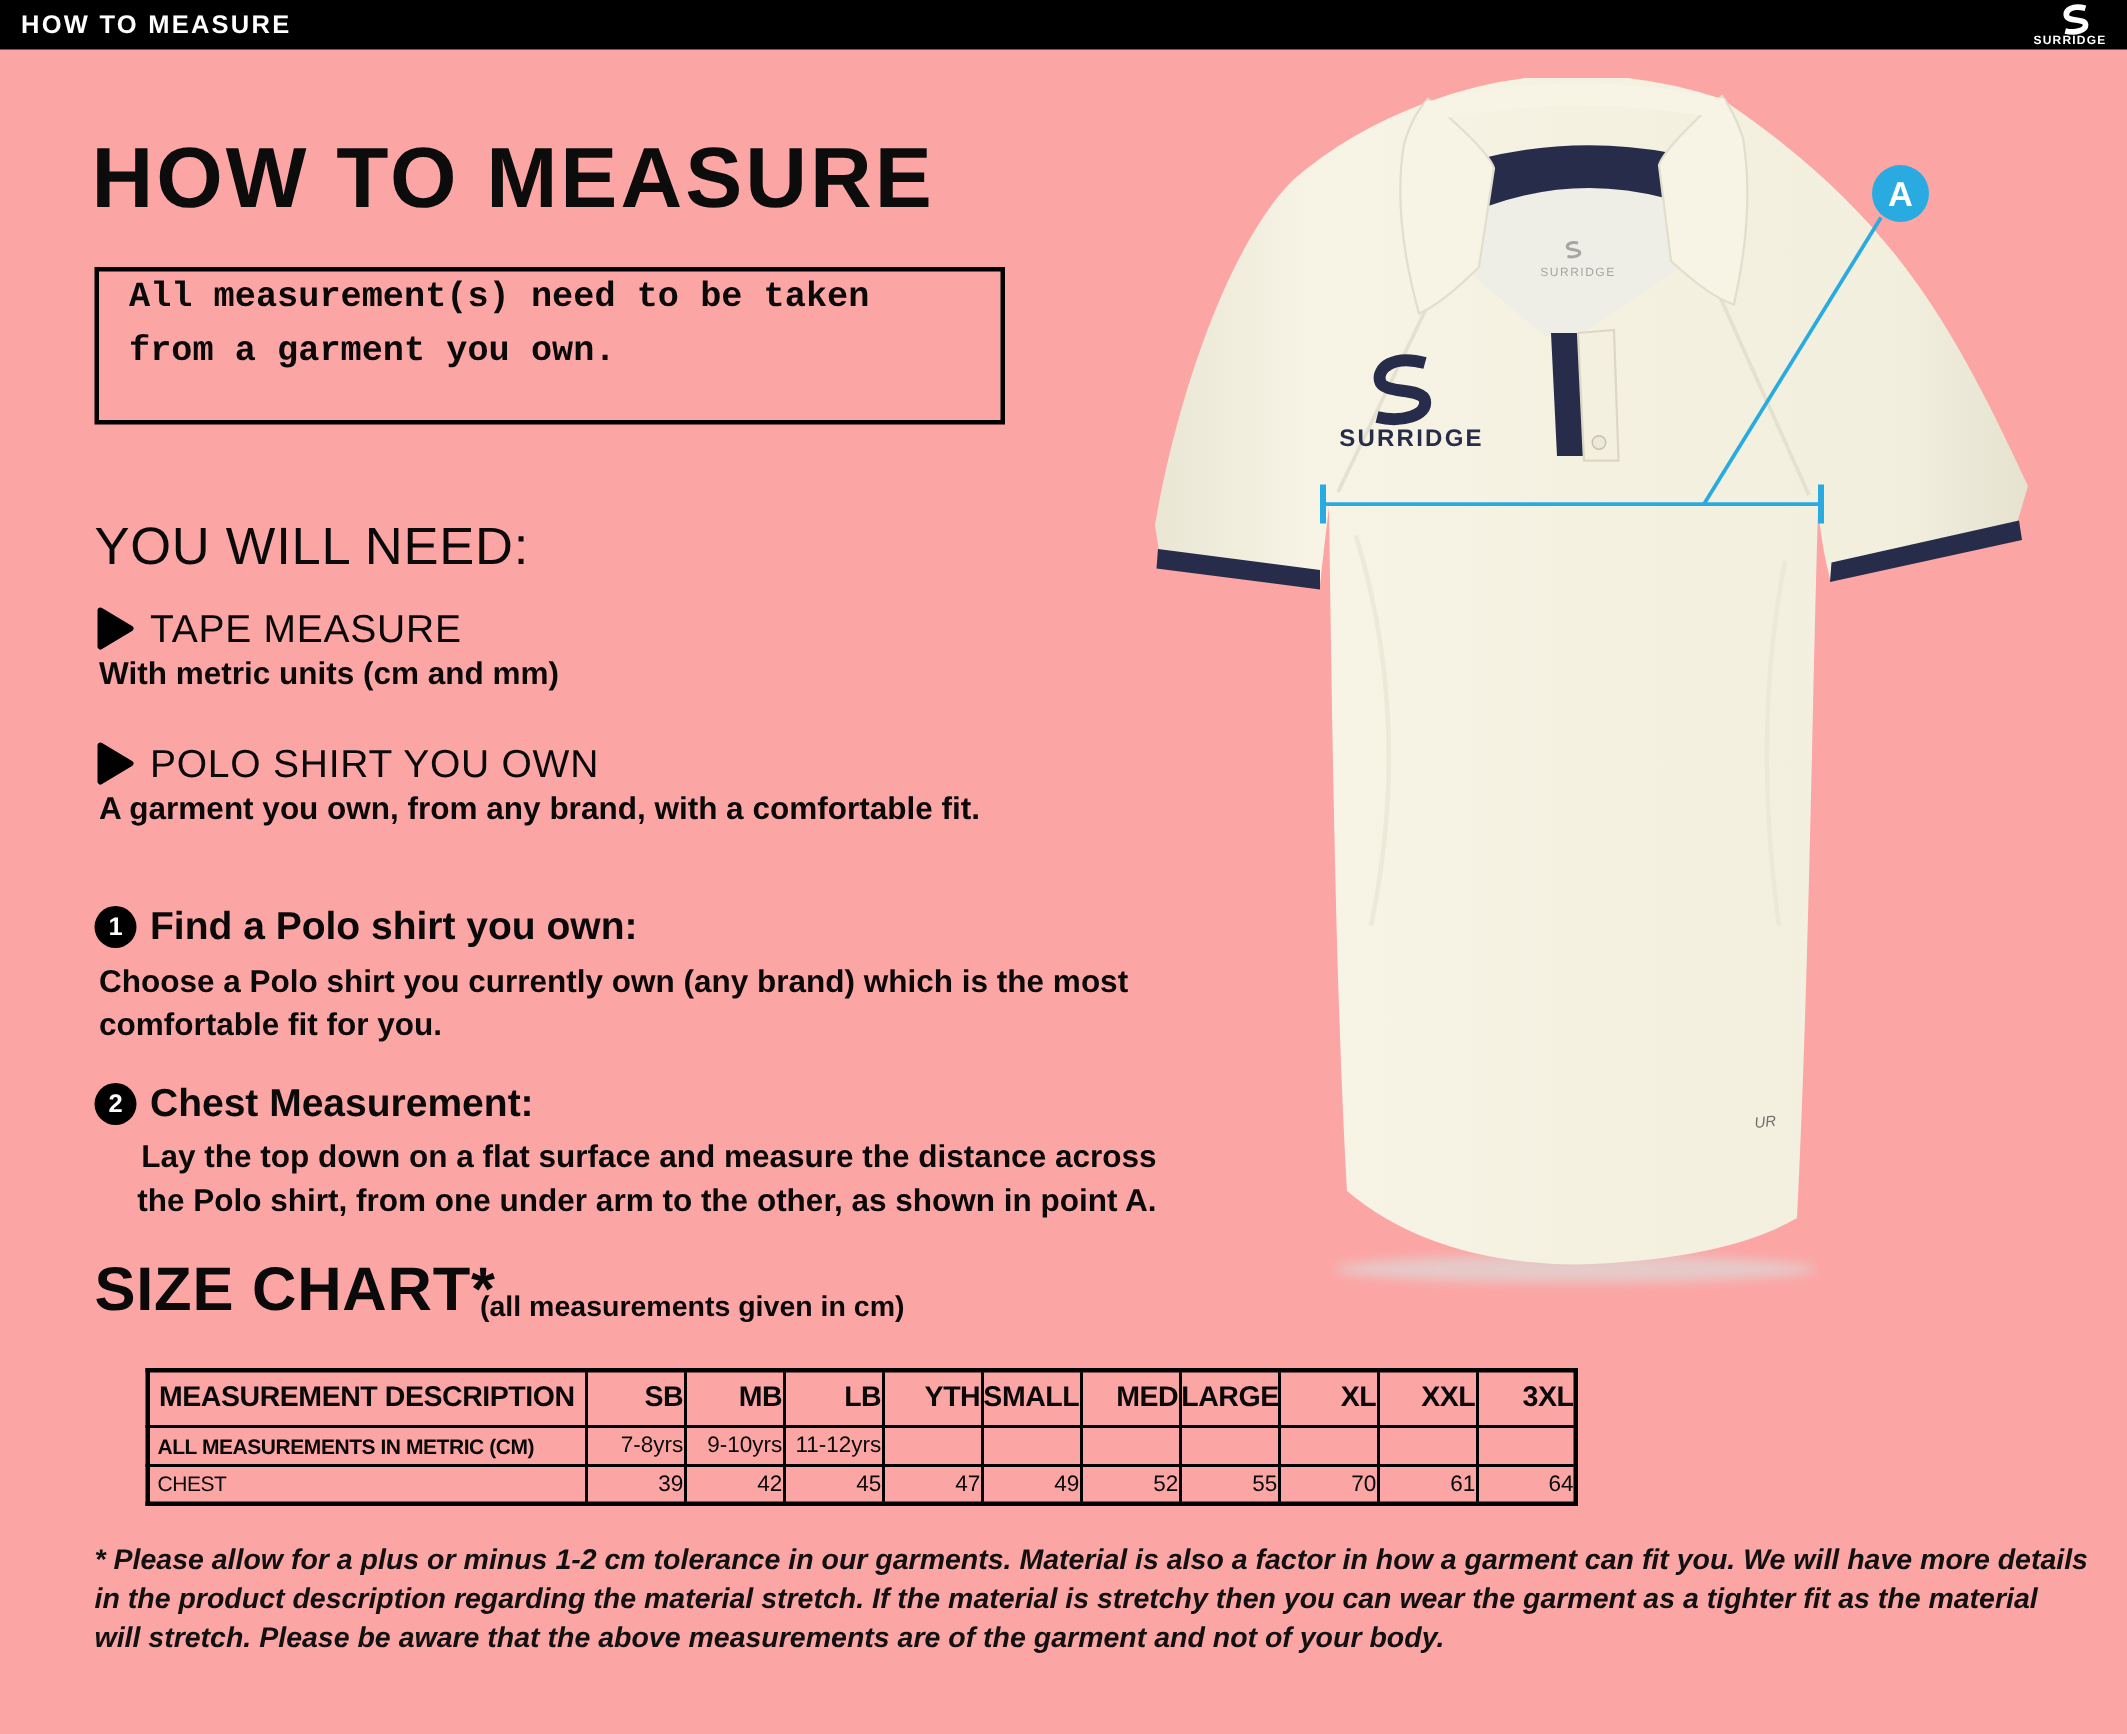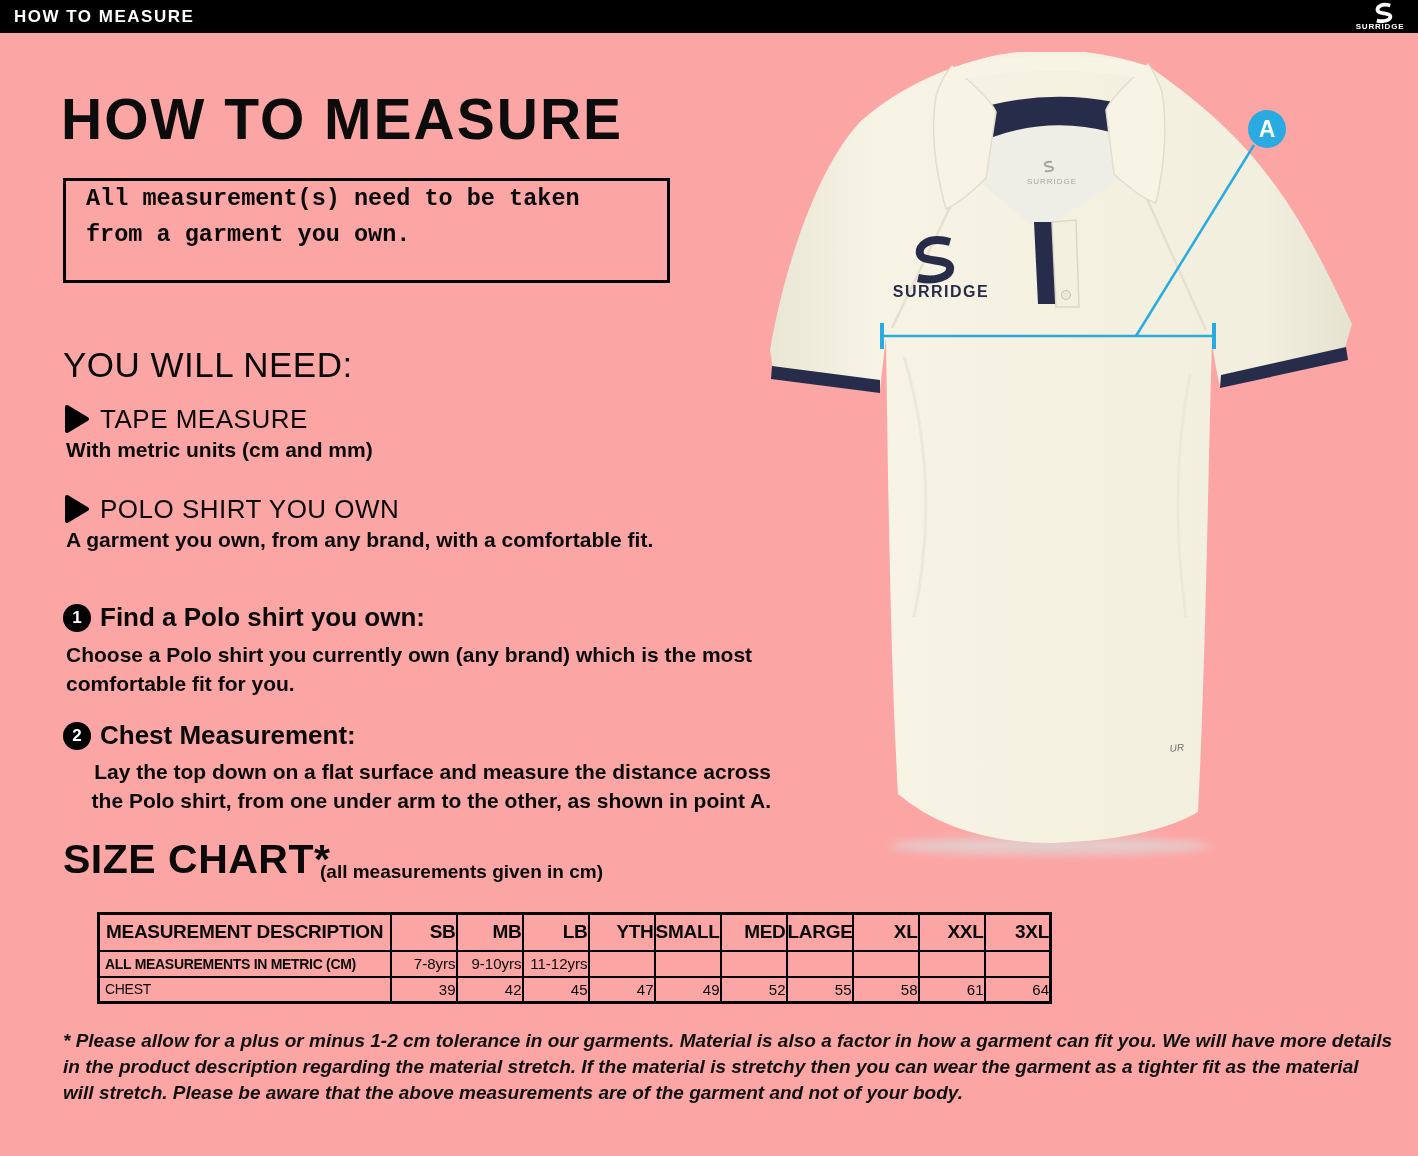--- a/index.html
+++ b/index.html
@@ -131,21 +131,21 @@
     </tr>
     <tr class="r2">
       <td class="rowlab">CHEST</td>
       <td>39</td>
       <td>42</td>
       <td>45</td>
       <td>47</td>
       <td>49</td>
       <td>52</td>
       <td>55</td>
-      <td>58</td>
+      <td>70</td>
       <td>61</td>
       <td>64</td>
     </tr>
   </tbody>
     </table>
 
   <div class="footnote">* Please allow for a plus or minus 1-2 cm tolerance in our garments. Material is also a factor in how a garment can fit you. We will have more details in the product description regarding the material stretch.  If the material is stretchy then you can wear the garment as a tighter fit as the material will stretch.  Please be aware that the above measurements are of the garment and not of your body.</div>
 
   <svg class="shirt-wrap" viewBox="0 0 718 810">
     <defs>

